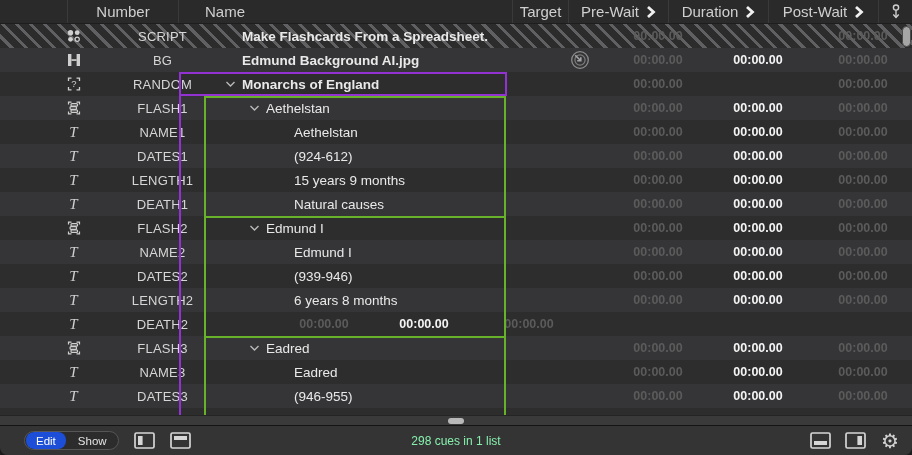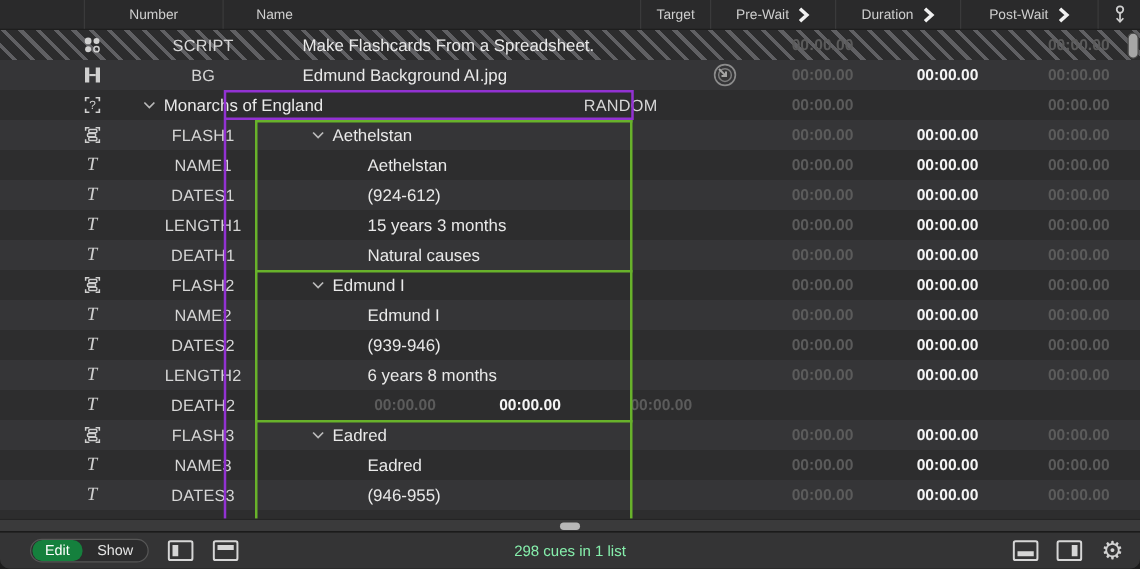--- a/index.html
+++ b/index.html
@@ -6,21 +6,21 @@
   html,body { background:#1c1c1c; }
   .app {
     width:912px; height:455px; position:relative; overflow:hidden;
     font-family:"Liberation Sans", sans-serif; background:#2d2d2e;
     border-radius:0 0 8px 8px;
   }
   
   .table-wrap { position:relative; width:912px; height:415px; }
   .header-row {
     display:flex; height:24px; background:#2a2a2b; color:#cfcfcf;
-    font-size:11px; align-items:center; border-bottom:1px solid #1e1e1e;
+    font-size:15px; align-items:center; border-bottom:1px solid #1e1e1e;
   }
   .hcell { height:100%; display:flex; align-items:center; justify-content:center;
     border-left:1px solid #3a3a3b; gap:7px; }
   .hcell:first-child { border-left:none; }
   .c-icon   { width:67px;  flex:none; display:flex; align-items:center; justify-content:center; }
   .c-number { width:111px; flex:none; text-align:center; }
   .c-name   { width:334px; flex:none; }
   .c-target { width:56px;  flex:none; display:flex; align-items:center; justify-content:center; }
   .c-pre, .c-dur { width:100px; flex:none; text-align:center; }
   .c-post   { width:110px; flex:none; text-align:center; }
@@ -31,21 +31,21 @@
   .row { display:flex; height:24px; align-items:center; background:#2d2d2e;
     color:#d6d6d6; font-size:13px;padding-left:40px; }
   .row.alt { background:#353537; }
   .row.hatched {
     background:repeating-linear-gradient(45deg,#2c2c2d 0 7px,#606063 7px 10px);
   }
   .row .c-number { font-size:13px; letter-spacing:.2px; }
   .row .c-name { position:relative; color:#e9e9e9; font-size:13.5px;
     white-space:nowrap; overflow:hidden; text-align:left; }
   .row-chevron { position:absolute; top:50%; transform:translateY(-50%); display:flex; }
-  .lvl0 .name-text { padding-left:24px; display:inline-block; }
+  .lvl0 .name-text { padding-left:24px; display:inline-block;font-weight:bold; }
   .lvl0 .row-chevron { left:7px; }
   .lvl1 .name-text { padding-left:48px; display:inline-block; }
   .lvl1 .row-chevron { left:31px; }
   .lvl2 .name-text { padding-left:76px; display:inline-block; }
   .time { color:#5b5b5b; font-size:12.5px;font-weight:bold; }
   .time.bright { color:#f4f4f4; }
   .row.partial { height:7px; overflow:hidden; }
 
   .texticon { font-family:"Liberation Serif", serif; font-style:italic;
     font-size:15px; color:#cfcfcf; line-height:1; }
@@ -70,21 +70,21 @@
 
   
   .statusbar { position:absolute; top:425px; left:0; width:912px; height:30px;
     background:#343435; border-top:1px solid #141414;
     display:flex; align-items:center; }
   .seg-control { display:flex; align-items:center; background:#2c2c2d;
     border:1px solid #565656; border-radius:10px; height:19px; margin-left:24px;
     font-size:11.5px; color:#e4e4e4; overflow:hidden; }
   .seg { padding:0 10px; height:17px; display:flex; align-items:center; margin:1px;
     border-radius:8px; cursor:default; }
-  .seg.active { background:#15803d; color:#ffffff; }
+  .seg.active { background:#1d4ed8; color:#ffffff; }
   .panel-btn { display:flex; align-items:center; justify-content:center;
     width:24px; height:20px; }
   .left-icons { display:flex; gap:12px; margin-left:14px; }
   .right-icons { display:flex; gap:11px; align-items:center; margin-left:auto; margin-right:10px; }
   .status-text { position:absolute; left:50%; transform:translateX(-50%);
     color:#86efac; font-size:12px; }
   .gear { font-size:20px; color:#d2d2d2; line-height:1; }
 </style>
 </head>
 <body>
@@ -176,29 +176,29 @@
             <svg width="18" height="16" viewBox="0 0 18 16">
     <g fill="none" stroke="#cfcfcf" stroke-width="1.3">
       <path d="M6.5 2.2 H3.5 V5"></path>
                 <path d="M11.5 2.2 H14.5 V5"></path>
       <path d="M3.5 11 V13.8 H6.5"></path>
                 <path d="M14.5 11 V13.8 H11.5"></path>
     </g>
     <text x="9" y="11.4" text-anchor="middle" font-size="9.5" fill="#cfcfcf" font-family="Liberation Sans, sans-serif">?</text>
   </svg>
           </div>
+    <div class="cell c-number num">RANDOM</div>
     <div class="cell c-name lvl0">
       <span class="row-chevron">
               <svg width="11" height="9" viewBox="0 0 11 9">
     <polyline points="1.5,2.5 5.5,6.5 9.5,2.5" fill="none" stroke="#b9b9b9" stroke-width="1.4"></polyline>
   </svg>
             </span>
       <span class="name-text">Monarchs of England</span>
     </div>
-    <div class="cell c-number num">RANDOM</div>
     <div class="cell c-target"></div>
     <div class="cell c-pre time">00:00.00</div>
     <div class="cell c-dur time"></div>
     <div class="cell c-post time">00:00.00</div>
     <div class="cell c-flag"></div>
   </div>
         <div class="row alt">
     <div class="cell c-icon cue-icon-cell">
             <svg width="18" height="16" viewBox="0 0 18 16">
     <g fill="none" stroke="#cfcfcf" stroke-width="1.2">
@@ -257,21 +257,21 @@
     <div class="cell c-post time">00:00.00</div>
     <div class="cell c-flag"></div>
   </div>
         <div class="row">
     <div class="cell c-icon cue-icon-cell">
             <span class="texticon">T</span>
           </div>
     <div class="cell c-number num">LENGTH1</div>
     <div class="cell c-name lvl2">
       
-      <span class="name-text">15 years 3 months</span>
+      <span class="name-text">15 years 9 months</span>
     </div>
     <div class="cell c-target"></div>
     <div class="cell c-pre time">00:00.00</div>
     <div class="cell c-dur time bright">00:00.00</div>
     <div class="cell c-post time">00:00.00</div>
     <div class="cell c-flag"></div>
   </div>
         <div class="row alt">
     <div class="cell c-icon cue-icon-cell">
             <span class="texticon">T</span>

